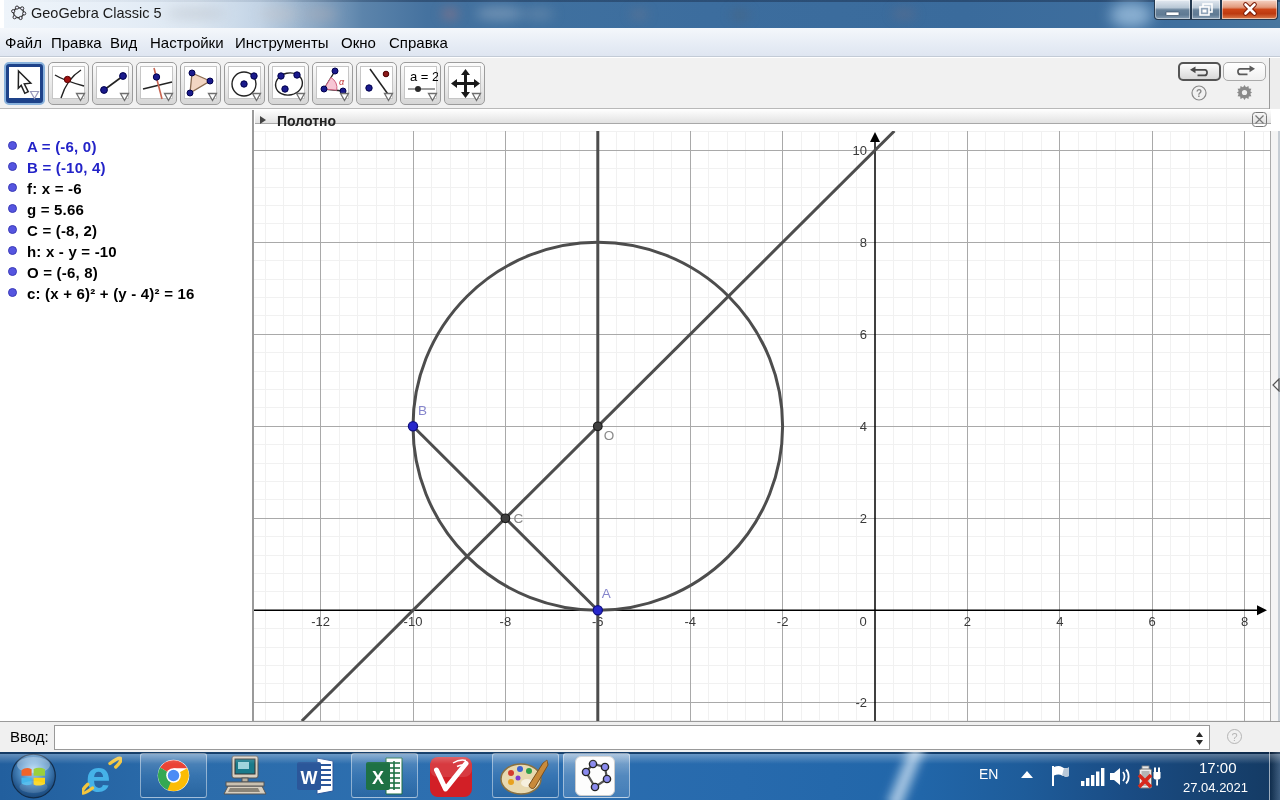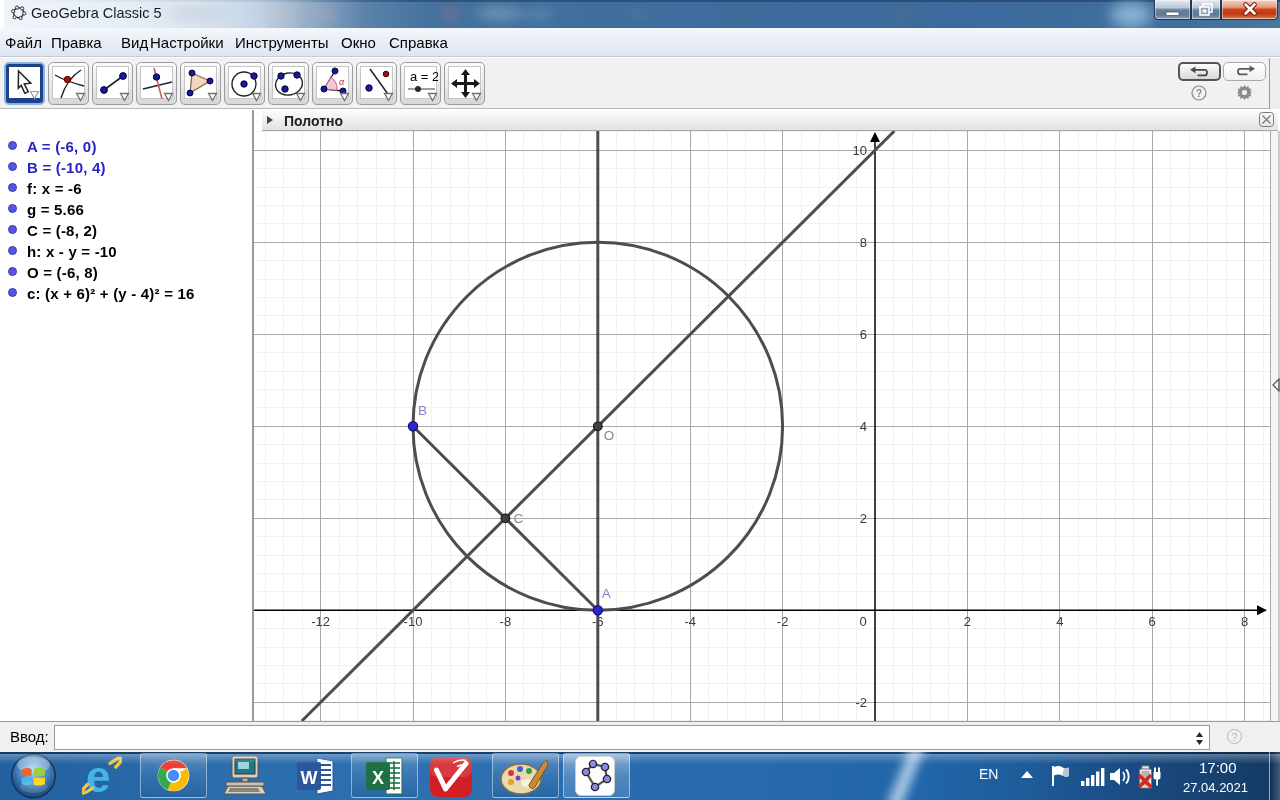--- a/index.html
+++ b/index.html
@@ -35,21 +35,21 @@
 .tbtn.sel .inner { left:3px; top:3px; width:31px; height:31px; border:none; }
 svg.icon { position:absolute; left:0; top:0; }
 
 #undo { position:absolute; left:1178px; top:4px; width:43px; height:19px; border:2px solid #555; border-radius:5px; background:linear-gradient(180deg,#fdfdfd,#d8d8d8); }
 #redo { position:absolute; left:1223px; top:4px; width:43px; height:19px; border:1px solid #aaa; border-radius:5px; background:linear-gradient(180deg,#ffffff,#f0f0f0); }
 #help-q { position:absolute; left:1191px; top:27px; }
 #gear { position:absolute; left:1237px; top:27px; }
 
 
 #hdr-left { left:0; top:110px; width:252px; height:21px; background:linear-gradient(180deg,#fdfdfd,#e2e2e2); border-bottom:1px solid #a8a8a8; }
-#hdr-right { left:262px; top:110px; width:1016px; height:21px; background:linear-gradient(180deg,#fdfdfd,#e2e2e2); border-bottom:1px solid #a8a8a8; }
+#hdr-right { left:255px; top:110px; width:1016px; height:14px; background:linear-gradient(180deg,#fdfdfd,#e2e2e2); border-bottom:1px solid #a8a8a8; }
 .hdr-tri { position:absolute; top:6px; width:0; height:0; border-left:6px solid #444; border-top:4px solid transparent; border-bottom:4px solid transparent; }
 .hdr-txt { position:absolute; top:3px; font-size:14px; color:#222; }
 .closebox { position:absolute; top:2px; width:15px; height:15px; }
 
 
 #lpanel { left:0; top:131px; width:252px; height:688px; background:#fff; }
 #divider { left:252px; top:110px; width:2px; height:611px; background:#9a9a9a; }
 .obj { position:absolute; left:27px; font-size:15px; font-weight:bold; color:#000; white-space:nowrap; letter-spacing:0.2px; }
 .obj.blue { color:#2323c8; }
 .bullet { position:absolute; left:8px; width:9px; height:9px; border-radius:50%; background:#5555e0; border:1px solid #3a3ab8; }
@@ -110,21 +110,21 @@
           </svg></div>
       <div id="wb-close" class="wbtn"><svg width="55" height="19">
             <path d="M23.5 4.5 L32.5 13.5 M32.5 4.5 L23.5 13.5" stroke="#7c1a05" stroke-width="4.6" stroke-linecap="round"></path>
             <path d="M23.5 4.5 L32.5 13.5 M32.5 4.5 L23.5 13.5" stroke="#fff" stroke-width="2.6" stroke-linecap="round"></path>
           </svg></div>
     </div>
   </div>
   <div id="menubar" class="abs">
     <span class="mi" style="left:5px">Файл</span>
     <span class="mi" style="left:51px">Правка</span>
-    <span class="mi" style="left:121px">Вид</span>
+    <span class="mi" style="left:110px">Вид</span>
     <span class="mi" style="left:150px">Настройки</span>
     <span class="mi" style="left:235px">Инструменты</span>
     <span class="mi" style="left:341px">Окно</span>
     <span class="mi" style="left:389px">Справка</span>
     <span id="login">Войти...</span>
   </div>
 
   <div id="toolbar" class="abs">
     <div class="tbtn sel" style="left:4px">
       <div class="inner">

